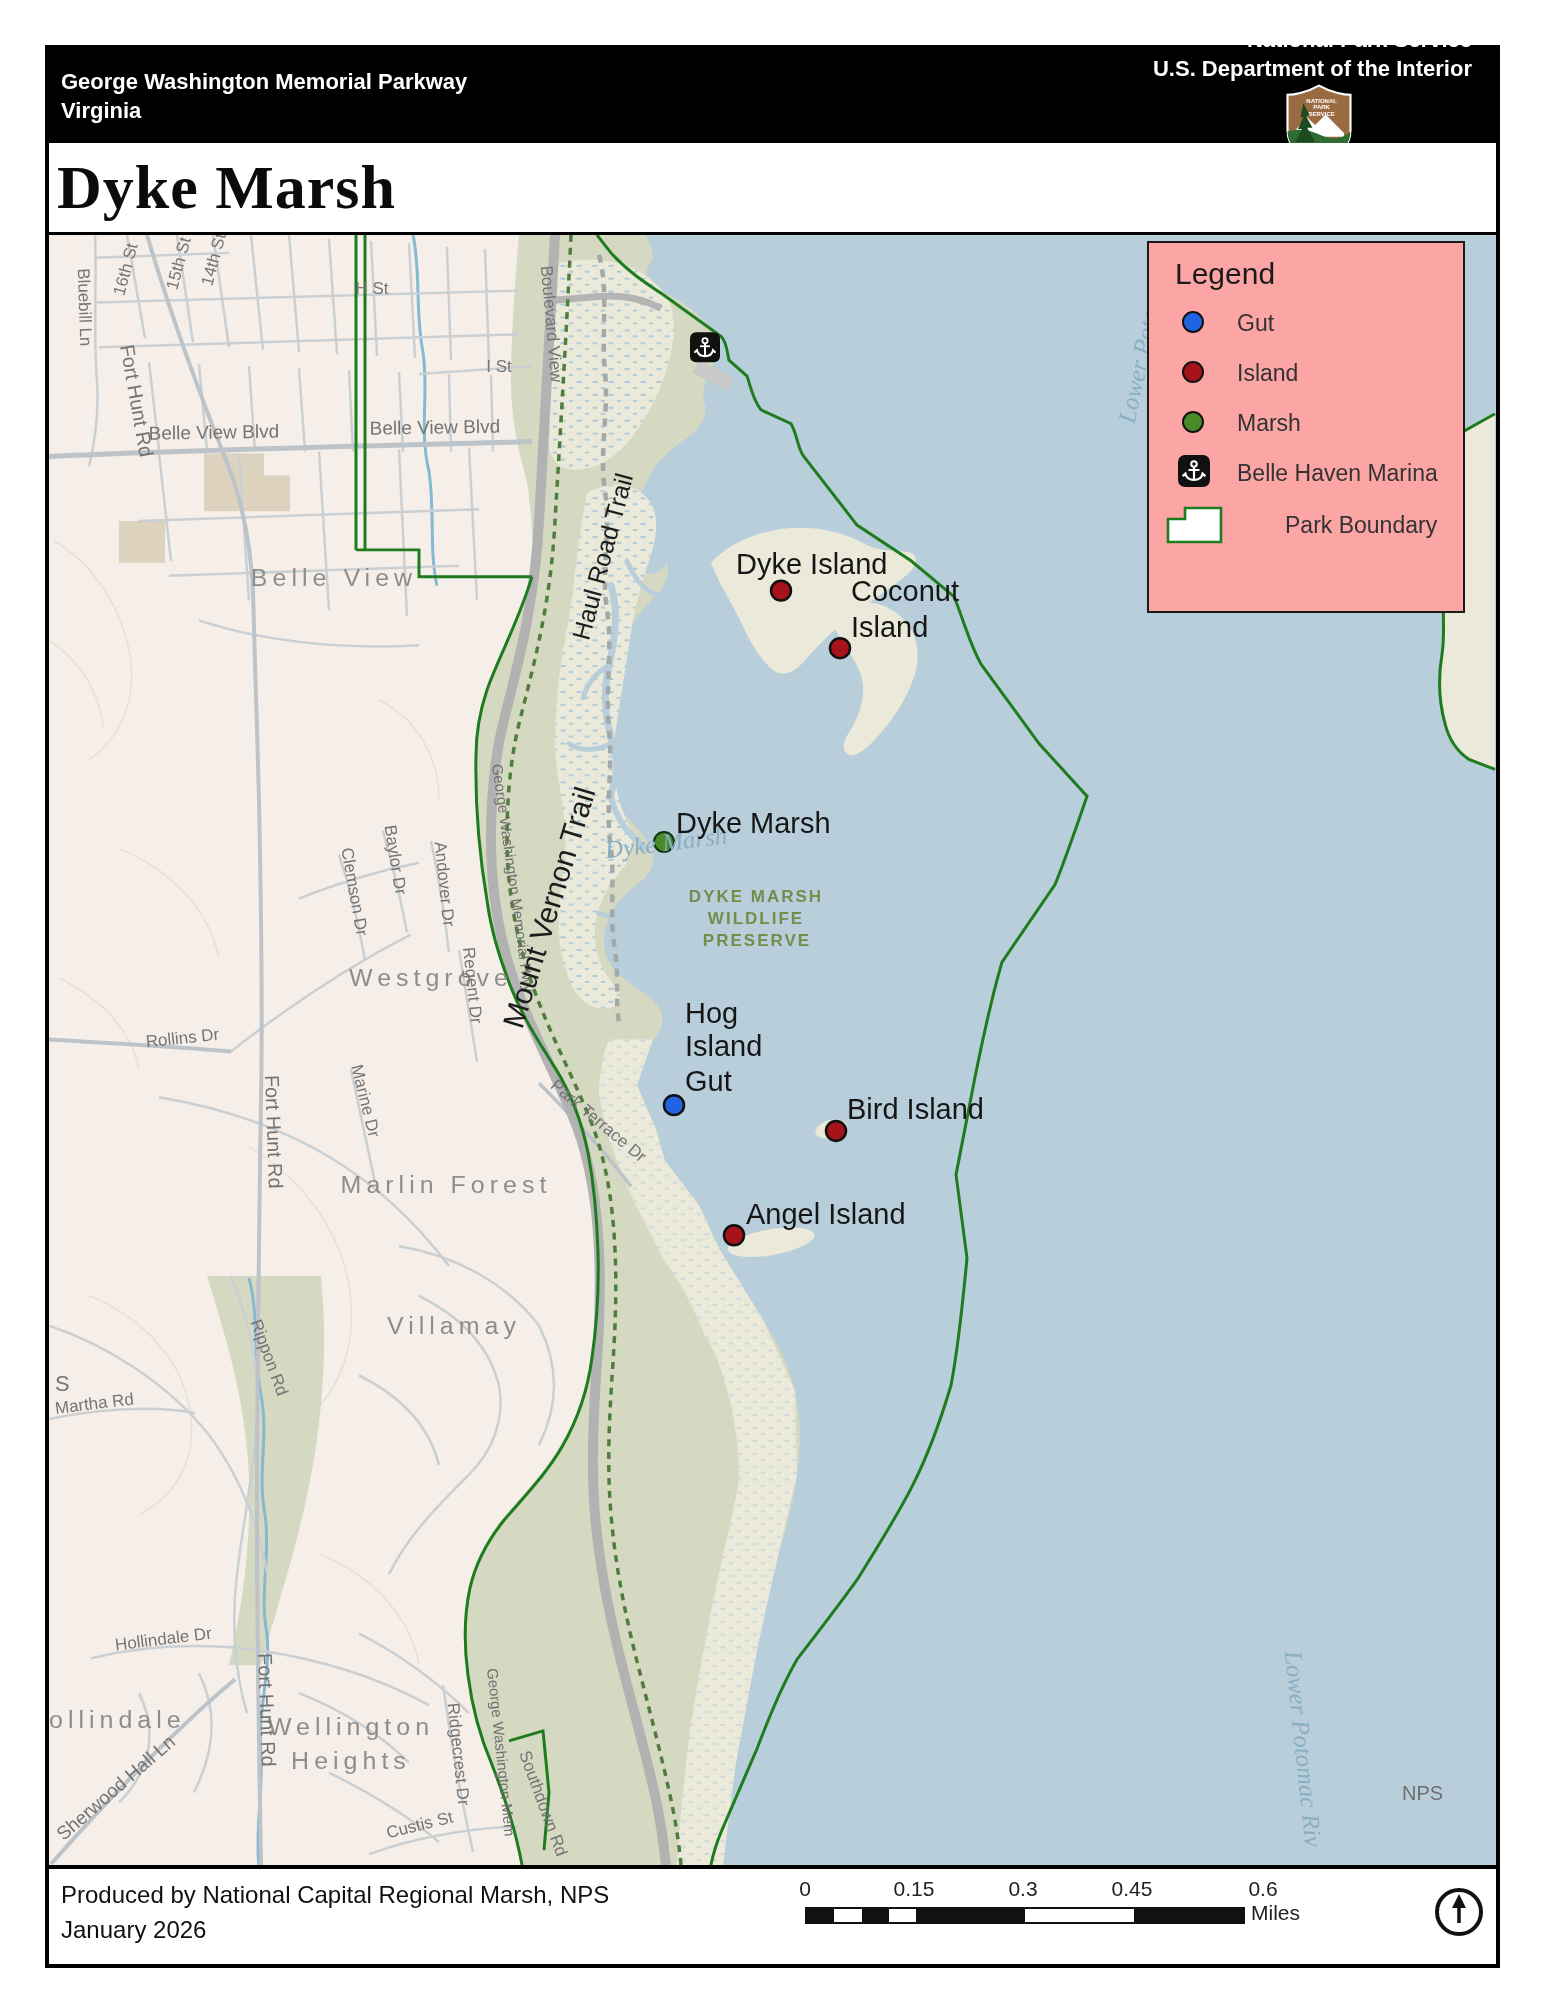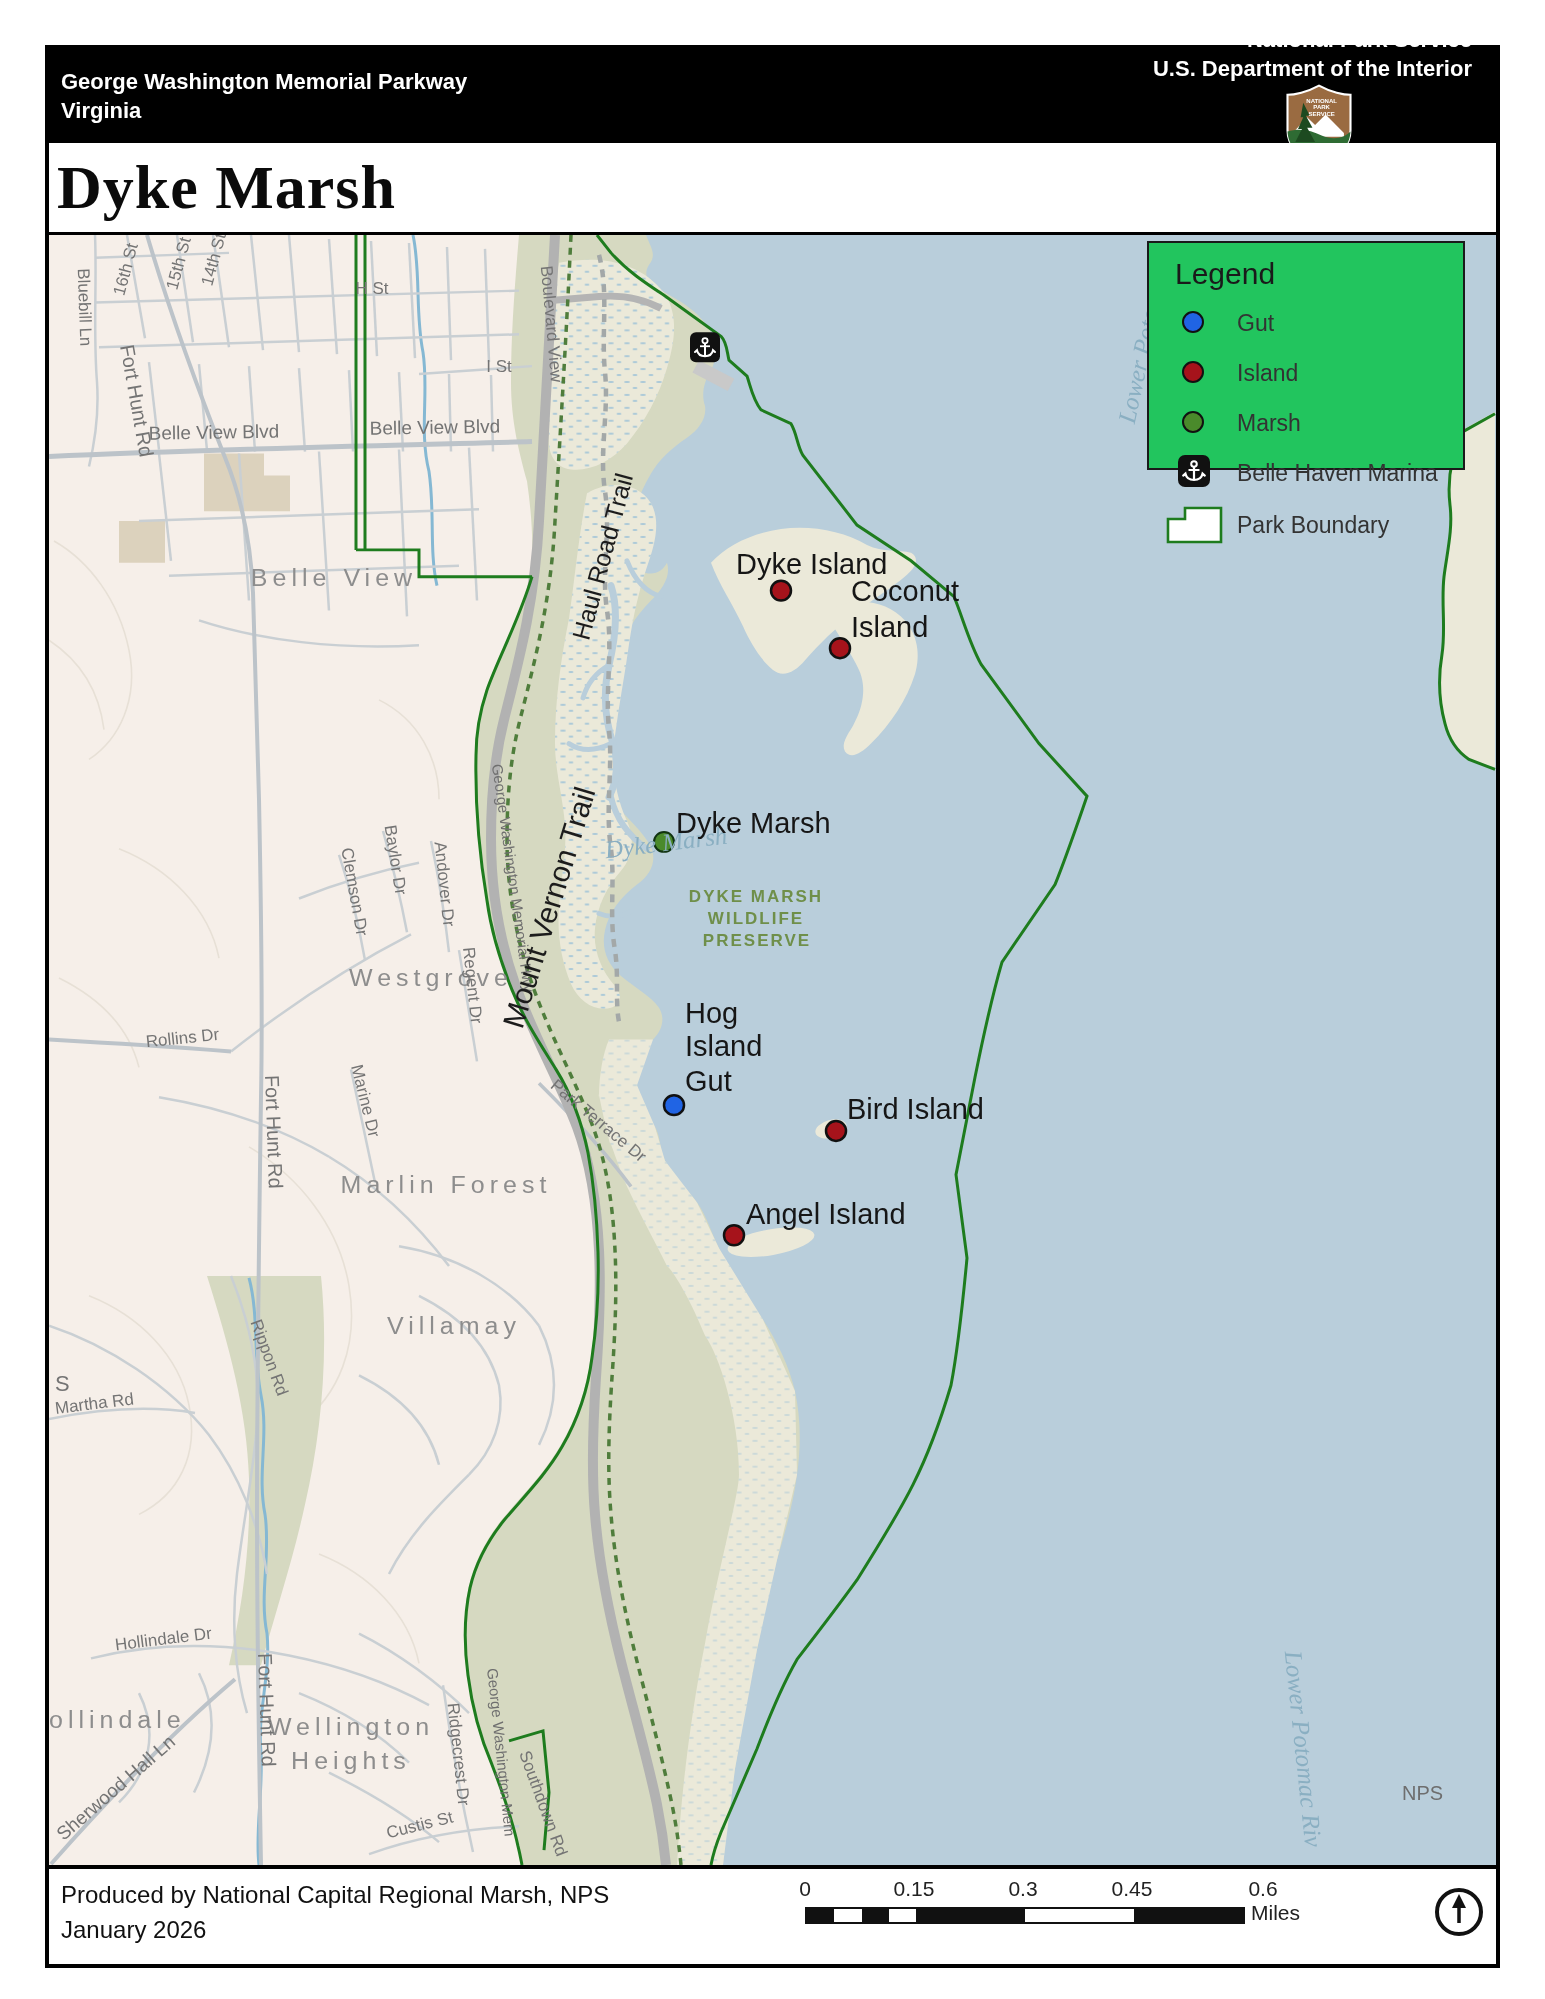--- a/index.html
+++ b/index.html
@@ -16,21 +16,21 @@
   text{font-family:"Liberation Sans",sans-serif;}
   .flabel{font-size:29px;fill:#161616;}
   .nbhd{font-size:25px;fill:#8d8d8d;letter-spacing:5px;}
   .street{font-size:17px;fill:#747474;}
   .roadname{font-size:15px;fill:#6f6f6f;}
   .wlabel{font-family:"Liberation Serif",serif;font-style:italic;font-size:25px;fill:#8AAFC2;}
   .preserve{font-size:17px;font-weight:bold;fill:#6f8f4a;letter-spacing:2px;}
   .traillabel{font-size:25px;fill:#1c1c1c;}
   .mtv{font-size:30px;fill:#1c1c1c;}
   .credit{font-size:20px;fill:#6e6e6e;}
-  .legend{position:absolute;left:1098px;top:6px;width:318px;height:229px;background:#22c55e;border:2.5px solid #1a1a1a;box-sizing:border-box;}
+  .legend{position:absolute;left:1098px;top:6px;width:318px;height:372px;background:#fca5a5;border:2.5px solid #1a1a1a;box-sizing:border-box;}
   .legend .ltitle{font-size:30px;color:#1a1a1a;padding:14px 0 0 26px;}
   .lrow{position:absolute;left:0;width:100%;height:40px;}
   .lrow .swatch{position:absolute;left:33px;top:4px;}
   .lrow .dot{width:22px;height:22px;border-radius:50%;border:2.5px solid #111;box-sizing:border-box;}
   .lrow .dot.gut{background:#2064E4;}
   .lrow .dot.island{background:#A6131B;}
   .lrow .dot.marsh{background:#4A8A2B;}
   .lrow .llabel{position:absolute;left:88px;top:3px;font-size:23px;color:#333;}
   .footer{height:95px;flex:0 0 auto;border-top:4px solid #000;position:relative;background:#fff;}
   .footer .credits{position:absolute;left:12px;top:8px;font-size:24px;color:#111;line-height:35px;}
@@ -397,21 +397,21 @@
               <div class="dot marsh"></div>
             </div>
           <div class="llabel">Marsh</div>
         </div>
         <div class="lrow" style="top:262px;">
           <div class="swatch" style="left:16px;top:0;">
             <svg width="60" height="40" viewBox="0 0 60 40">
               <polygon points="3,14 20,14 20,3 56,3 56,37 3,37" fill="#fff" stroke="#1E7C1E" stroke-width="2.6"></polygon>
             </svg>
           </div>
-          <div class="llabel" style="top:7px;">Park Boundary</div>
+          <div class="llabel" style="top:7px;margin-left:48px;">Park Boundary</div>
         </div>
       </div>
     </div>
 
     <div class="footer">
       <div class="credits">
         <div>Produced by National Capital Regional Marsh, NPS</div>
         <div>January 2026</div>
       </div>
       <div class="scalebar">

